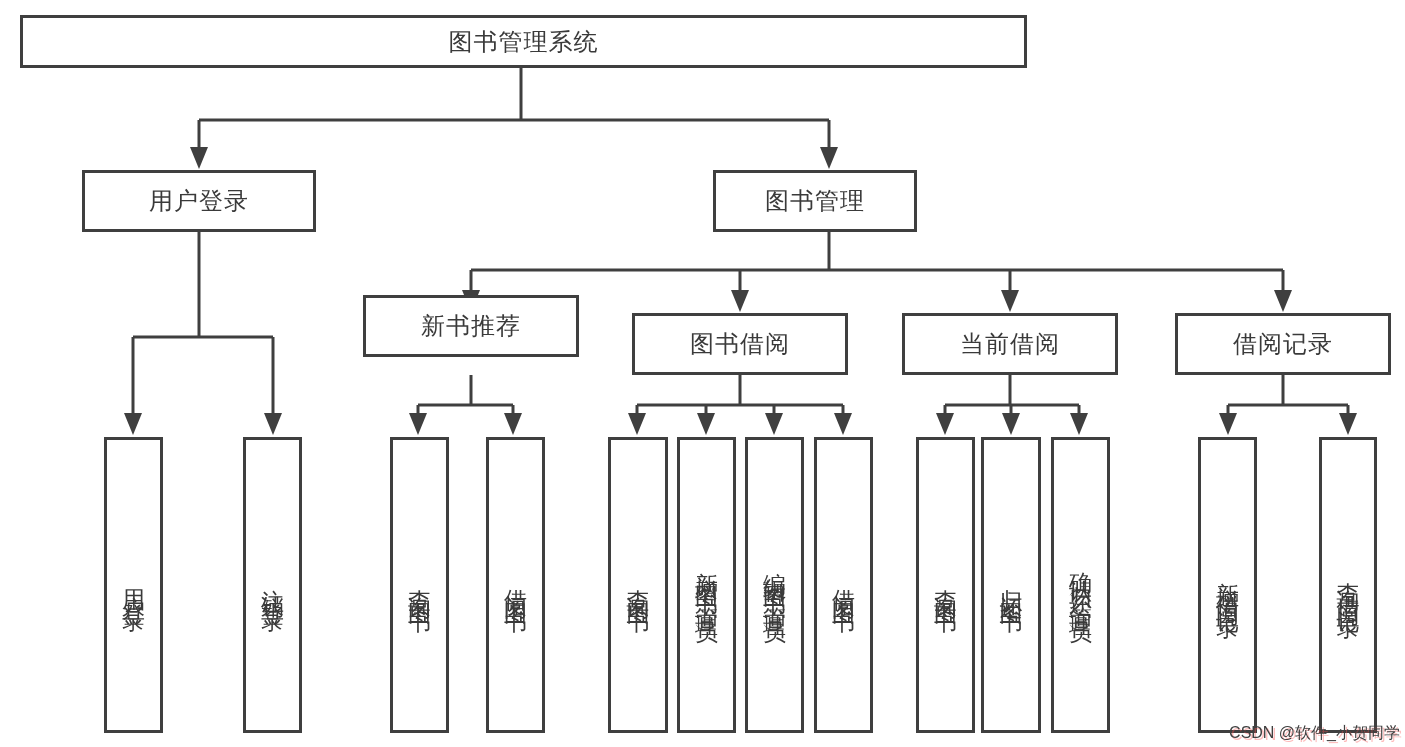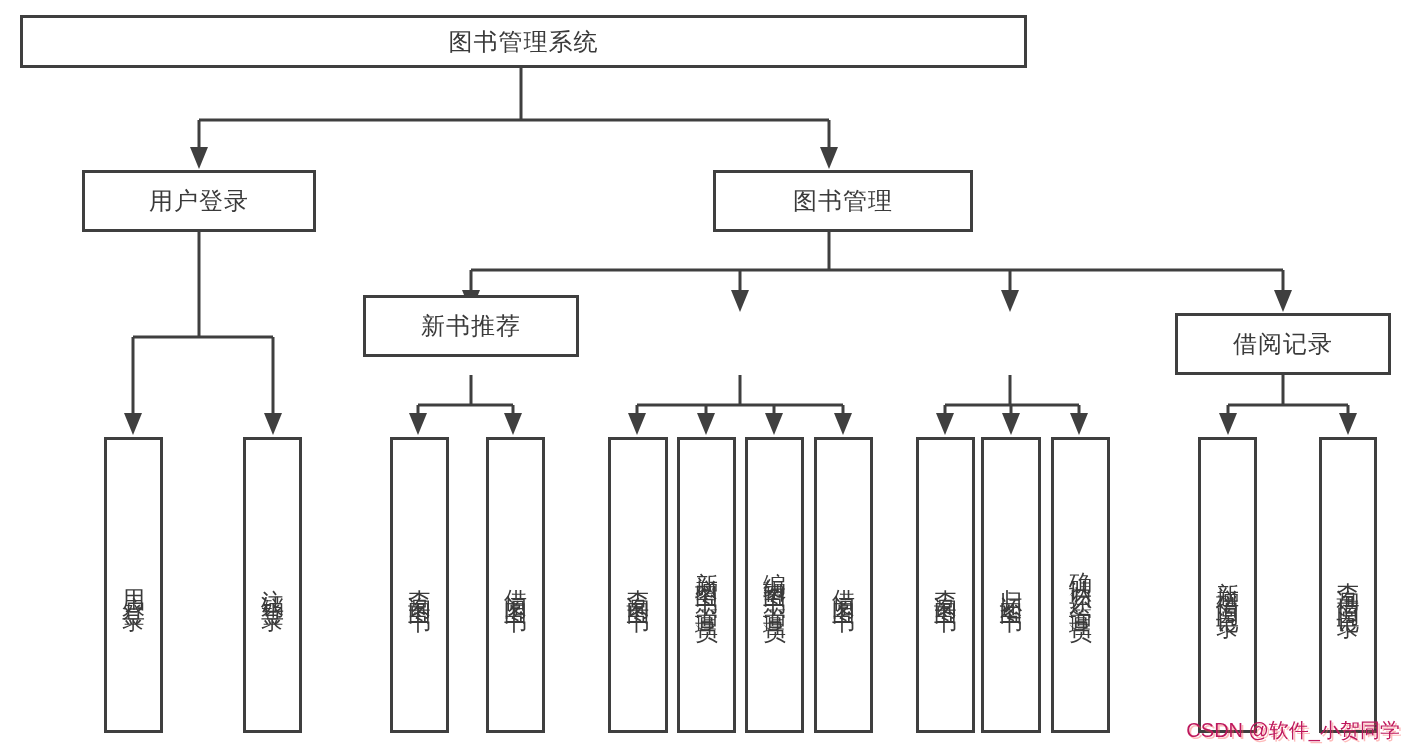--- a/index.html
+++ b/index.html
@@ -33,21 +33,21 @@
     writing-mode: vertical-rl;
     text-orientation: mixed;
     font-size: 23px;
     letter-spacing: 7px;
     line-height: 1;
   }
   
   .n-root   { left: 20px;  top: 15px;  width: 1007px; height: 53px; }
   
   .n-user   { left: 82px;  top: 170px; width: 234px;  height: 62px; }
-  .n-mgmt   { left: 713px; top: 170px; width: 260px;  height: 62px; }
+  .n-mgmt   { left: 713px; top: 170px; width: 204px;  height: 62px; }
   
   .n-nb     { left: 363px;  top: 295px; width: 216px; height: 62px; }
   .n-bb     { left: 632px;  top: 313px; width: 216px; height: 62px; }
   .n-cb     { left: 902px;  top: 313px; width: 216px; height: 62px; }
   .n-br     { left: 1175px; top: 313px; width: 216px; height: 62px; text-align: right; }
   
   .leaf { top: 437px; height: 296px; }
   .l-user-login  { left: 104px;  width: 59px; }
   .l-logout      { left: 243px;  width: 59px; }
   .l-nb-query    { left: 390px;  width: 59px; }
@@ -59,22 +59,22 @@
   .l-cb-query    { left: 916px;  width: 59px; }
   .l-cb-return   { left: 981px;  width: 60px; }
   .l-cb-confirm  { left: 1051px; width: 59px; }
   .l-br-add      { left: 1198px; width: 59px; }
   .l-br-query    { left: 1319px; width: 58px; }
   #watermark {
     position: absolute;
     right: 5px;
     bottom: 3px;
     z-index: 3;
-    font-size: 20px;
-    color: #be185d;
+    font-size: 16px;
+    color: #404040;
     text-shadow: 2px 2px 0 rgba(252, 85, 85, 0.4);
     white-space: nowrap;
     text-align: center;
   }
 </style>
 </head>
 <body>
 
 <div id="canvas">
 
@@ -154,20 +154,26 @@
   <div class="box h n-user">
     <span>用户登录</span>
   </div>
   <div class="box h n-mgmt">
     <span>图书管理</span>
   </div>
 
   <div class="box h n-nb">
     <span>新书推荐</span>
   </div>
+  <div class="box h n-bb">
+    <span>图书借阅</span>
+  </div>
+  <div class="box h n-cb">
+    <span>当前借阅</span>
+  </div>
   <div class="box h n-br">
     <span>借阅记录</span>
   </div>
 
   <div class="box v leaf l-user-login">
     <span>用户登录</span>
   </div>
   <div class="box v leaf l-logout">
     <span>注销登录</span>
   </div>

